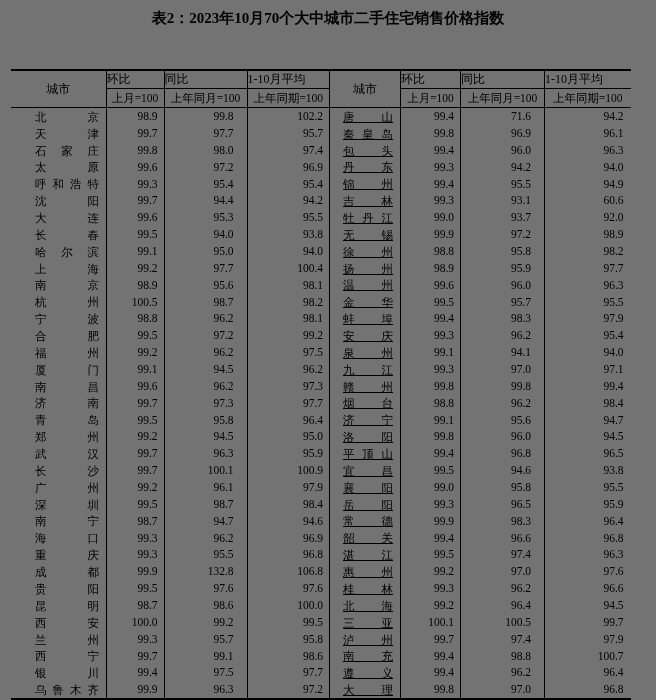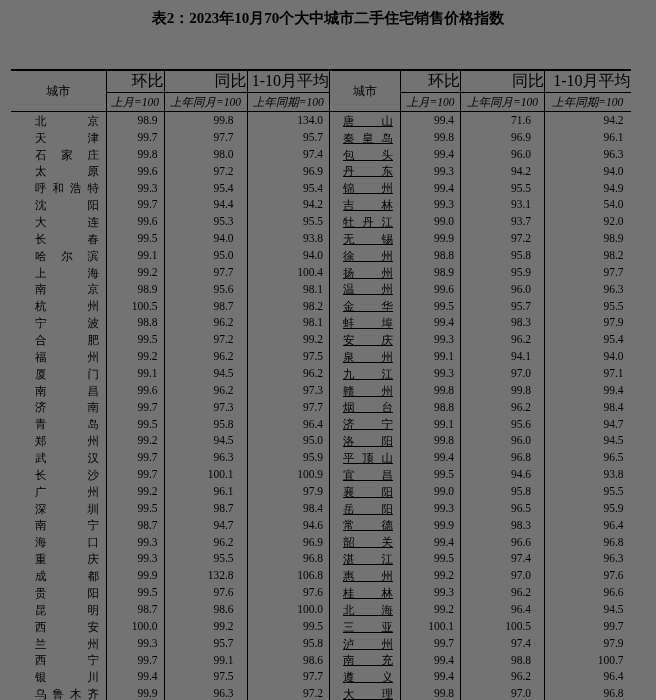--- a/index.html
+++ b/index.html
@@ -41,22 +41,22 @@
     padding: 0;
     margin: 0;
     font-weight: normal;
     white-space: nowrap;
     overflow: hidden;
   }
   
   .tbl td:not(:first-child), .tbl th:not(:first-child) { border-left: 1px solid #000; }
   .tbl-right td:first-child, .tbl-right th:first-child { border-left: 1px solid #000; }
 
-  .hdr-top th  { height: 17px; font-size: 16px; text-align: right; border-bottom: 1px solid #000; }
-  .hdr-base th { height: 18px; font-size: 11.5px; text-align: center; border-bottom: 1.5px solid #000; font-style: italic; }
+  .hdr-top th  { height: 17px; font-size: 12px; text-align: left; border-bottom: 1px solid #000; }
+  .hdr-base th { height: 18px; font-size: 11.5px; text-align: center; border-bottom: 1.5px solid #000; }
   th.hdr-city  { font-size: 12px; text-align: center; border-right: 1px solid #000; border-bottom: 1.5px solid #000; }
 
   .tbl tbody td { height: 16.65px; line-height: 16.65px; font-size: 11.5px; }
 
   td.c-city { font-size: 12.5px; }
   .tbl-left  td.c-city { padding-left: 24px; }
   .tbl-right td.c-city { padding-left: 13px; }
   .city-name {
     display: inline-block;
     text-align: justify;
@@ -97,21 +97,21 @@
         <th>上月=100</th>
         <th>上年同月=100</th>
         <th>上年同期=100</th>
       </tr>
     </thead>
     <tbody>
         <tr>
           <td class="c-city"><span class="city-name">北京</span></td>
           <td class="c-num c-mom">98.9</td>
           <td class="c-num c-yoy">99.8</td>
-          <td class="c-num c-avg">134.0</td>
+          <td class="c-num c-avg">102.2</td>
         </tr>
         <tr>
           <td class="c-city"><span class="city-name">天津</span></td>
           <td class="c-num c-mom">99.7</td>
           <td class="c-num c-yoy">97.7</td>
           <td class="c-num c-avg">95.7</td>
         </tr>
         <tr>
           <td class="c-city"><span class="city-name">石家庄</span></td>
           <td class="c-num c-mom">99.8</td>
@@ -361,21 +361,21 @@
         <tr>
           <td class="c-city"><span class="city-name">锦州</span></td>
           <td class="c-num c-mom">99.4</td>
           <td class="c-num c-yoy">95.5</td>
           <td class="c-num c-avg">94.9</td>
         </tr>
         <tr>
           <td class="c-city"><span class="city-name">吉林</span></td>
           <td class="c-num c-mom">99.3</td>
           <td class="c-num c-yoy">93.1</td>
-          <td class="c-num c-avg">54.0</td>
+          <td class="c-num c-avg">60.6</td>
         </tr>
         <tr>
           <td class="c-city"><span class="city-name">牡丹江</span></td>
           <td class="c-num c-mom">99.0</td>
           <td class="c-num c-yoy">93.7</td>
           <td class="c-num c-avg">92.0</td>
         </tr>
         <tr>
           <td class="c-city"><span class="city-name">无锡</span></td>
           <td class="c-num c-mom">99.9</td>

